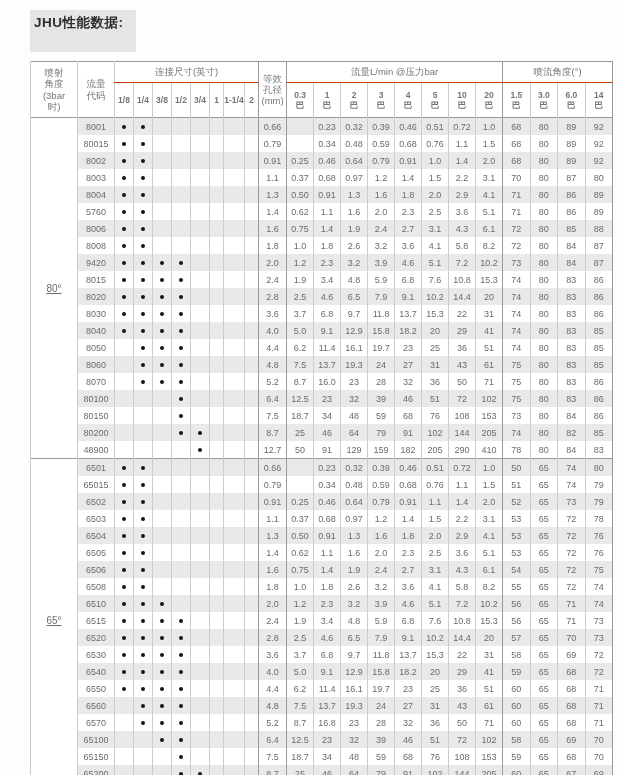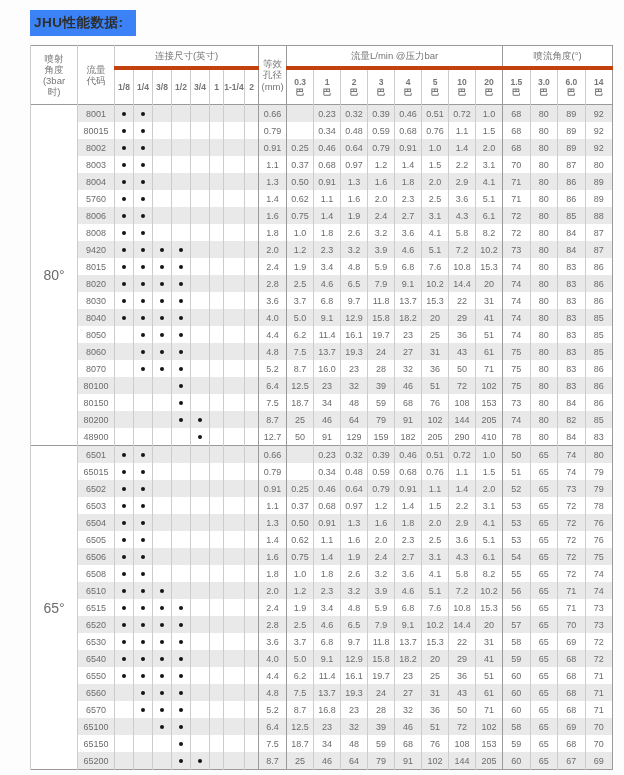--- a/index.html
+++ b/index.html
@@ -5,25 +5,25 @@
   html,body{margin:0;padding:0;}
   body{
     width:624px;height:775px;overflow:hidden;
     background:#fdfdfd;
     font-family:"Liberation Sans","DejaVu Sans",sans-serif;
     color:#666;
   }
   .page{padding:10px 0 0 30px;}
   .doc-title{
     display:inline-block;
-    background:#3b82f6;
+    background:#e5e5e5;
     color:#2e2e2e;
     font-size:13.5px;
     font-weight:bold;
-    padding:4px 12px 4px 4px;
+    padding:4px 12px 20px 4px;
     margin:0 0 9px 0;
     letter-spacing:0.5px;
   }
   table{
     border-collapse:collapse;
     table-layout:fixed;
     width:543px;
     border:1px solid #9a9a9a;
     font-size:9px;
     color:#6b6b6b;
@@ -33,28 +33,28 @@
     text-align:center;
     vertical-align:middle;
     border-left:1px solid #cccccc;
     font-weight:normal;
     overflow:hidden;
     white-space:nowrap;
   }
   thead{border-bottom:1px solid #9a9a9a;}
   thead th{background:#fff;color:#757575;line-height:1.18;}
   thead tr.grp th{height:20px;font-size:9.5px;}
-  thead tr.grp th.span{border-bottom:4px solid #c2410c;}
+  thead tr.grp th.span{border-bottom:1px solid #c2410c;}
   thead tr.sub th{height:34px;font-size:8.5px;font-weight:bold;}
   thead th.multiline{font-size:9px;}
   td{height:17px;font-size:9px;}
   tbody tr:nth-child(odd) td{background:#e9e9e9;}
   tbody tr:nth-child(even) td{background:#ffffff;}
   tbody.sep{border-top:1px solid #9a9a9a;}
-  td.angle-cell{background:#ffffff !important;font-size:14px;color:#6b6b6b;}
+  td.angle-cell{background:#ffffff !important;font-size:10px;color:#6b6b6b;text-decoration:underline;}
   .gb{border-left:1px solid #9a9a9a !important;}
   .dot{
     display:inline-block;width:4.5px;height:4.5px;border-radius:50%;
     background:#151515;vertical-align:middle;
   }
 </style>
 </head>
 <body>
 
 <div class="page">

